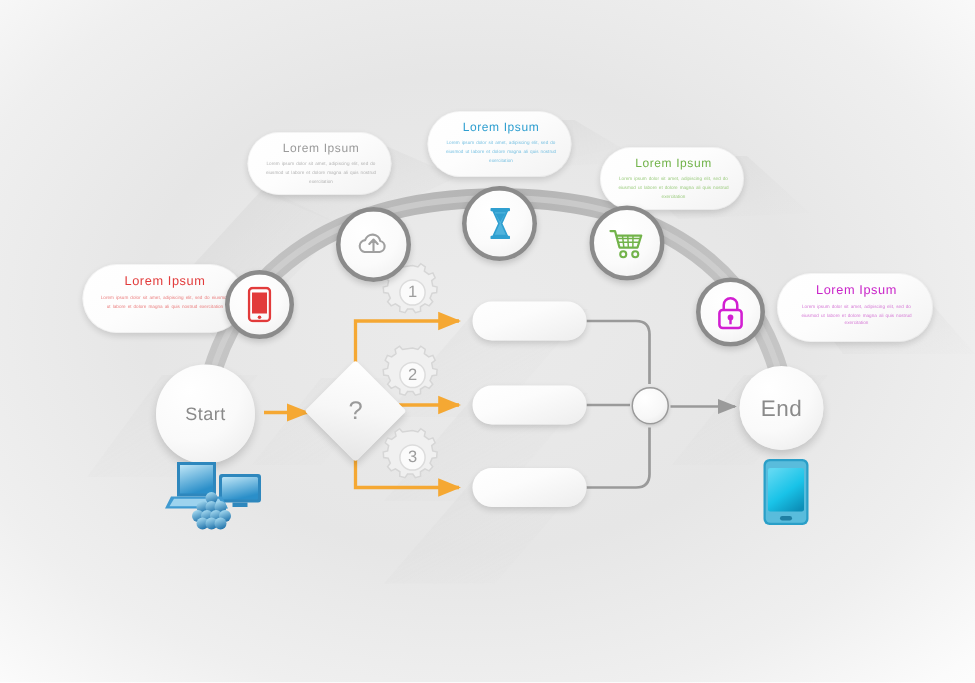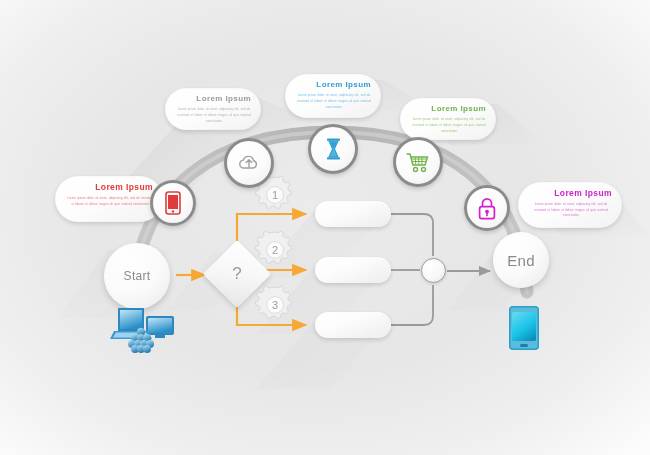--- a/index.html
+++ b/index.html
@@ -19,23 +19,23 @@
   .callout{
     position:absolute;
     border-radius:26px;
     background:linear-gradient(150deg,#ffffff 0%,#fdfdfd 45%,#f2f2f2 100%);
     box-shadow:0 2px 4px rgba(0,0,0,0.13), 0 0 0 0.6px rgba(0,0,0,0.045) inset;
     padding:7px 10px 8px 12px;
     box-sizing:border-box;
     z-index:6;
   }
   .callout .c-title{
-    font-weight:bold;
+    font-weight:normal;
     letter-spacing:0.4px;
-    text-align:right;
+    text-align:center;
     margin:0 0 4px 0;
     line-height:1.05;
   }
   .callout .c-body{
     font-size:3.1px;
     line-height:1.85;
     text-align:center;
     opacity:0.85;
     word-spacing:0.5px;
   }
@@ -79,21 +79,21 @@
   
   .terminal{
     position:absolute;border-radius:50%;
     background:radial-gradient(circle at 34% 26%,#ffffff 0%,#fafafa 52%,#e9e9e9 100%);
     box-shadow:0 3px 6px rgba(0,0,0,0.16);
     display:flex;align-items:center;justify-content:center;
     color:#8a8a8a;font-size:12px;letter-spacing:0.3px;
     z-index:5;
   }
   #start-node{left:104px;top:243px;width:66px;height:66px;}
-  #end-node{left:493px;top:232px;width:56px;height:56px;font-size:15px;}
+  #end-node{left:493px;top:244px;width:56px;height:56px;font-size:15px;}
 
   #decision-node{
     position:absolute;left:213px;top:250px;width:48px;height:48px;
     background:linear-gradient(145deg,#ffffff 0%,#f7f7f7 50%,#e6e6e6 100%);
     transform:rotate(45deg);
     box-shadow:2px 2px 5px rgba(0,0,0,0.14);
     z-index:5;border-radius:2px;
   }
   #decision-label{
     position:absolute;left:213px;top:250px;width:48px;height:48px;

